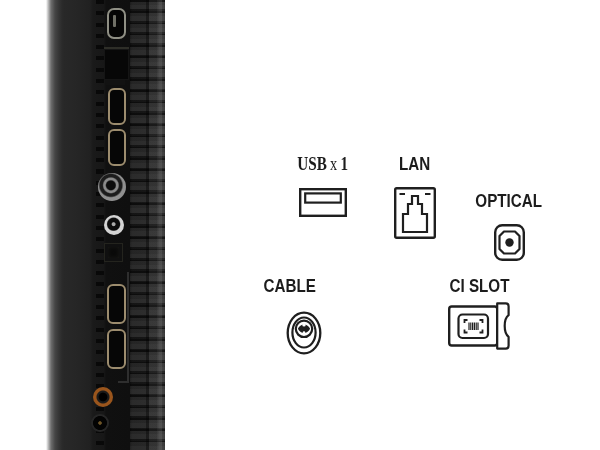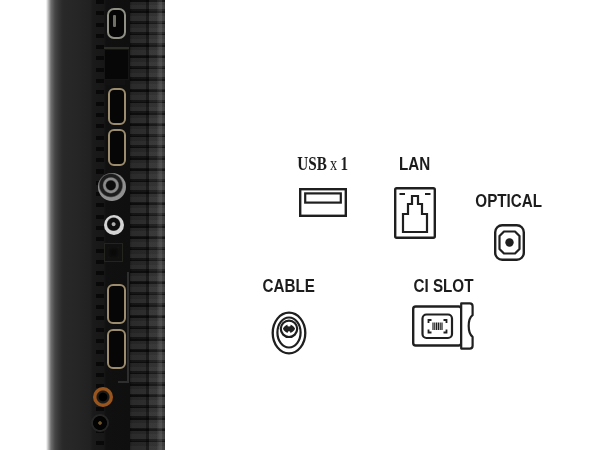--- a/index.html
+++ b/index.html
@@ -58,23 +58,23 @@
   .plabel .lc{font-weight:700;margin-left:4px;}
   .plabel span:empty{display:none;}
   .icon-box{display:flex;align-items:flex-start;justify-content:center;}
   svg{display:block;}
   .st{stroke:#1f1f1f;fill:none;}
 
   .g-hdmi{left:180px;top:155px;} .g-hdmi .icon-box{margin-top:15px;}
   .g-usb{left:278px;top:155px;font-family:Liberation Serif, serif;}  .g-usb .icon-box{margin-top:15px;}
   .g-lan{left:370px;top:155px;}  .g-lan .icon-box{margin-top:14px;}
   .g-opt{left:464px;top:155px;margin-top:37px;}  .g-opt .icon-box{margin-top:14px;}
-  .g-cable{left:244px;top:277px;} .g-cable .icon-box{margin-top:16px;}
+  .g-cable{left:232px;top:277px;align-items:flex-end;} .g-cable .icon-box{margin-top:16px;}
   .g-sat{left:318px;top:277px;}   .g-sat .icon-box{margin-top:18px;}
-  .g-ci{left:398px;top:277px;}    .g-ci .icon-box{margin-top:7px;}
+  .g-ci{left:434px;top:277px;}    .g-ci .icon-box{margin-top:7px;}
 </style>
 </head>
 <body>
 
 <div id="canvas">
 
   <div id="tv-strip">
     <div class="vents"></div>
     <div class="ribs"></div>
     <div class="port p-usb">

